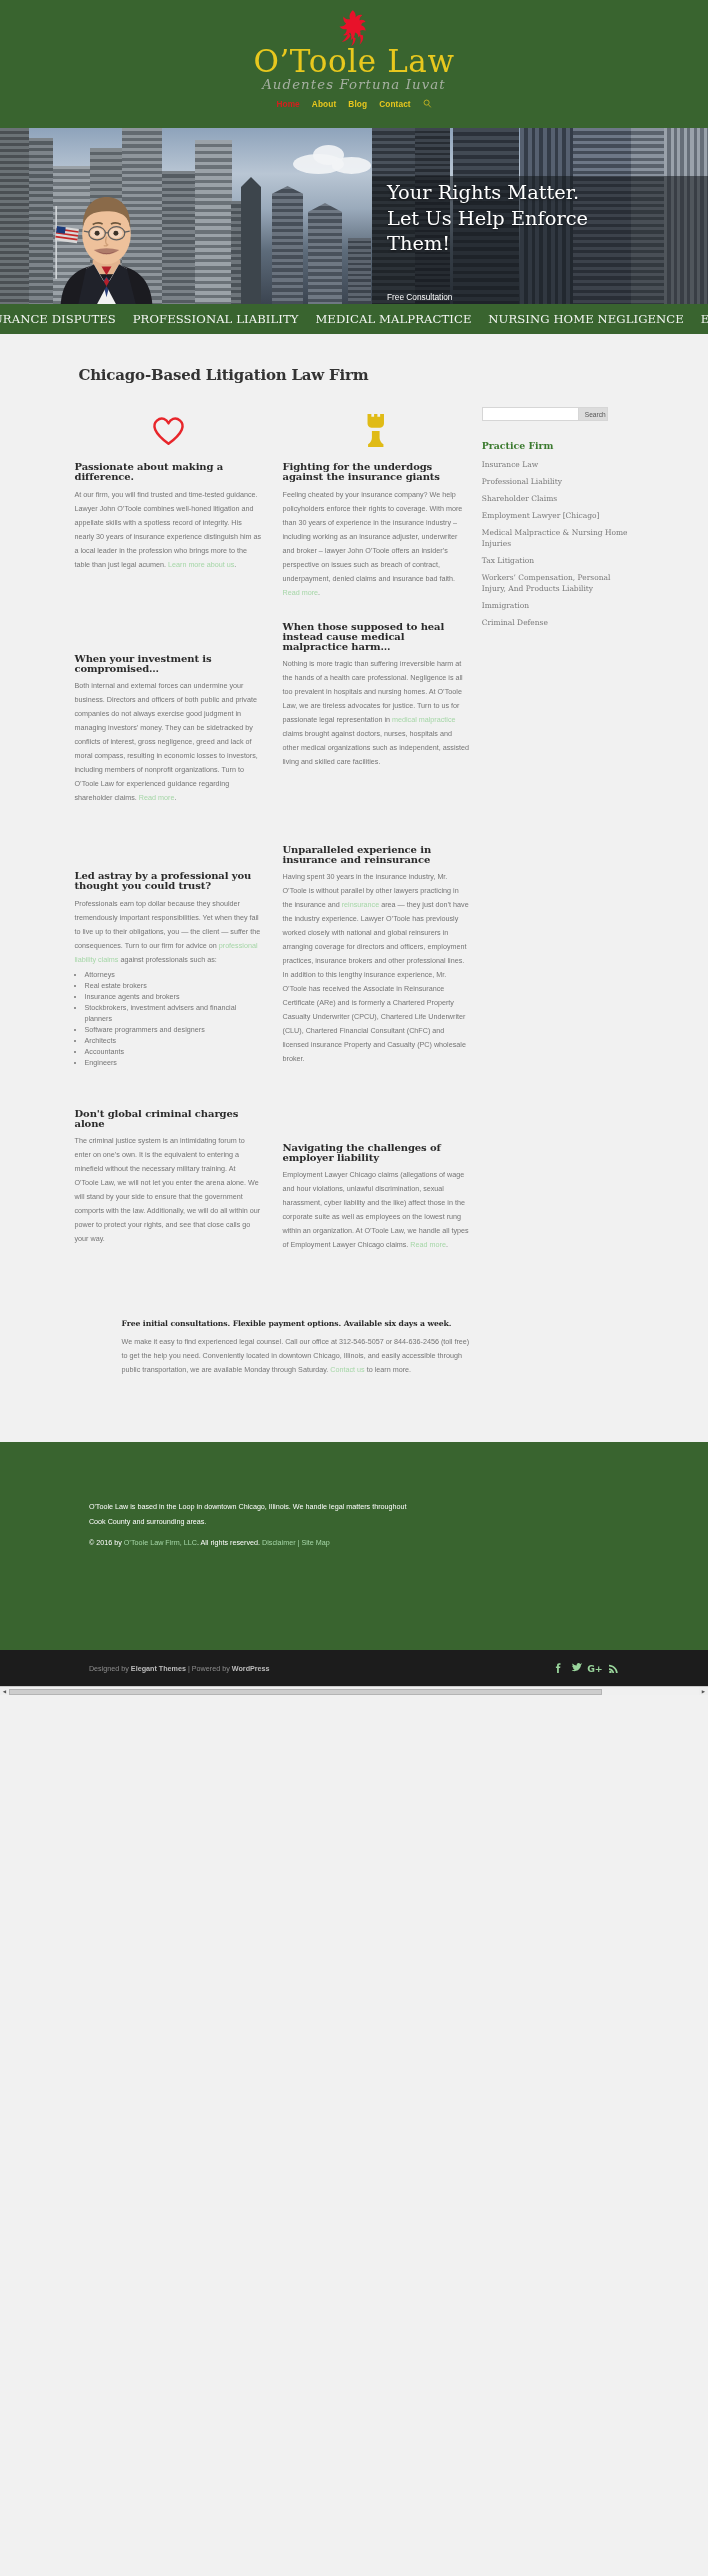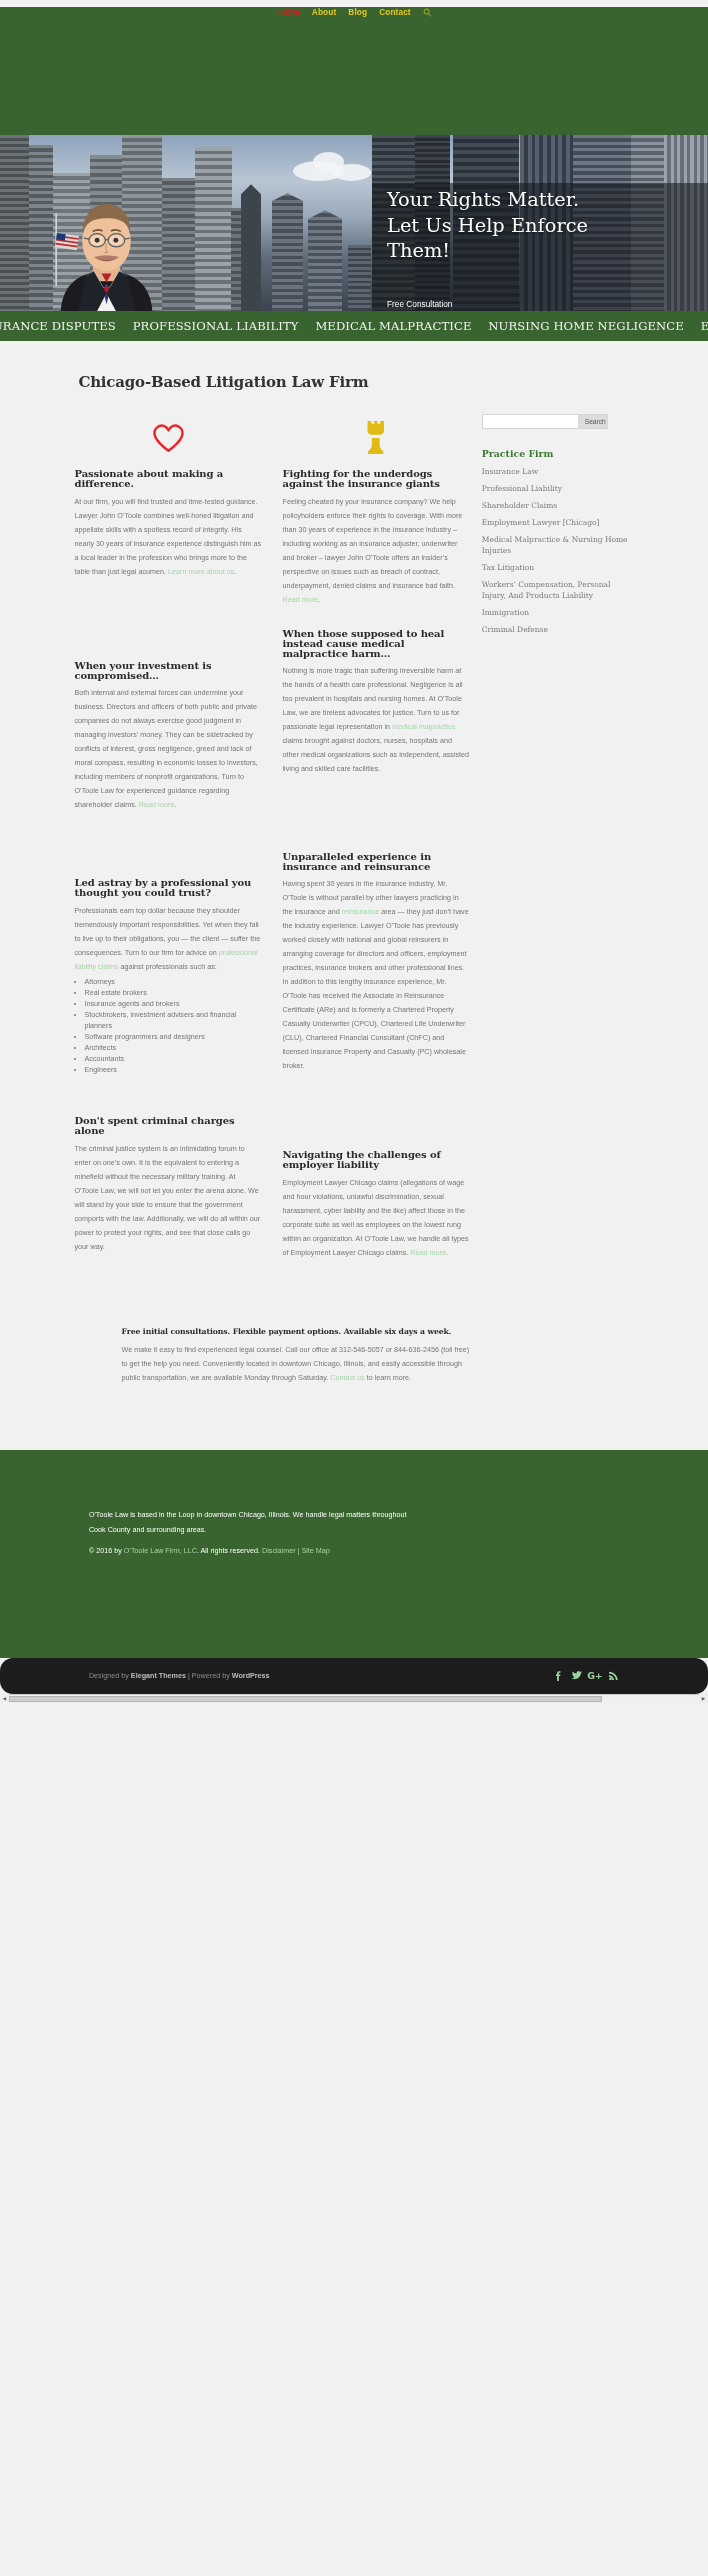--- a/index.html
+++ b/index.html
@@ -262,21 +262,20 @@
     margin:0;
   }
   .footer-copy a { color:#a5d6a7; text-decoration:none; }
   .footer-copy .sep { color:#a5d6a7; }
 
   .footer-bottom {
     background:#1c1c1c;
     height:36px;
     display:flex;
     align-items:center;
-    border-radius:13px;
   }
   .footer-bottom-inner {
     width:559px; margin:0 auto;
     display:flex; align-items:center; justify-content:space-between;
     padding:0 14.4px 0 14.4px;
   }
   .credit {
     font-family:"Liberation Sans", sans-serif;
     font-size:7.2px;
     color:#8e8e8e;
@@ -312,20 +311,32 @@
     left:9.4px; top:1.1px;
     width:593px; height:6.6px;
     background:#cdcdcd;
     border:0.6px solid #b4b4b4;
   }
 </style>
 </head>
 <body>
 
 <header class="site-header">
+  <div class="logo-block">
+    <svg class="crest" width="61" height="39" viewBox="0 0 110 70" aria-hidden="true">
+      <g fill="#e8122a">
+        <path d="M52 4 c4 3 6 8 5 13 c3-4 8-6 12-4 c-3 2-5 5-5 9 c4-2 9-1 11 3 c-4 0-7 2-8 6 c5 1 8 5 8 10 c-3-2-7-2-10 0 c2 4 1 9-3 12 c0-4-2-8-6-9 c0 6-3 11-8 14 c2-5 2-10-1-14 c-3 4-8 6-13 5 c4-2 7-6 7-11 c-5 1-10-1-13-5 c5 1 9-1 12-5 c-4-3-6-8-5-13 c3 4 7 6 12 5 c-2-5-1-11 5-16 z"></path>
+        <path d="M44 44 c-2 7-6 13-12 17 c7-1 13-5 16-11 z"></path>
+        <path d="M63 47 c4 6 4 13 1 19 c5-4 8-11 6-17 z"></path>
+        <path d="M52 52 c1 6 0 12-3 17 c5-3 8-9 8-15 z"></path>
+      </g>
+    </svg>
+    <div class="logo-word">O’Toole Law</div>
+    <div class="logo-tag">Audentes Fortuna Iuvat</div>
+  </div>
   <nav class="main-nav">
     <a href="#" class="active">Home</a>
     <a href="#">About</a>
     <a href="#">Blog</a>
     <a href="#">Contact</a>
     <span class="nav-search-icon">
       <svg width="8.9" height="8.9" viewBox="0 0 16 16" aria-hidden="true">
         <circle cx="6.5" cy="6.5" r="4.6" fill="none" stroke="#e8c81e" stroke-width="1.3"></circle>
         <line x1="9.8" y1="10.2" x2="14" y2="15" stroke="#e8c81e" stroke-width="1.3"></line>
       </svg>
@@ -493,21 +504,21 @@
           <div class="feat-col" style="padding-top:14.4px;">
             <h3 class="blk-title">Unparalleled experience in insurance and reinsurance</h3>
             <p class="blk-body">
               <span>Having spent 30 years in the insurance industry, Mr. O’Toole is without parallel by other lawyers practicing in the insurance and </span><a href="#">reinsurance</a><span> area — they just don’t have the industry experience. Lawyer O’Toole has previously worked closely with national and global reinsurers in arranging coverage for directors and officers, employment practices, insurance brokers and other professional lines. In addition to this lengthy insurance experience, Mr. O’Toole has received the Associate in Reinsurance Certificate (ARe) and is formerly a Chartered Property Casualty Underwriter (CPCU), Chartered Life Underwriter (CLU), Chartered Financial Consultant (ChFC) and licensed insurance Property and Casualty (PC) wholesale broker.</span>
             </p>
           </div>
         </div>
 
         <div class="feat-row" style="margin-top:29px;">
           <div class="feat-col">
-            <h3 class="blk-title">Don't spent criminal charges alone</h3>
+            <h3 class="blk-title">Don't global criminal charges alone</h3>
             <p class="blk-body">The criminal justice system is an intimidating forum to enter on one’s own. It is the equivalent to entering a minefield without the necessary military training. At O'Toole Law, we will not let you enter the arena alone. We will stand by your side to ensure that the government comports with the law. Additionally, we will do all within our power to protect your rights, and see that close calls go your way.</p>
           </div>
           <div class="feat-col" style="padding-top:34px;">
             <h3 class="blk-title">Navigating the challenges of employer liability</h3>
             <p class="blk-body">
               <span>Employment Lawyer Chicago claims (allegations of wage and hour violations, unlawful discrimination, sexual harassment, cyber liability and the like) affect those in the corporate suite as well as employees on the lowest rung within an organization. At O’Toole Law, we handle all types of Employment Lawyer Chicago claims. </span><a href="#">Read more</a><span>.</span>
             </p>
           </div>
         </div>
 

